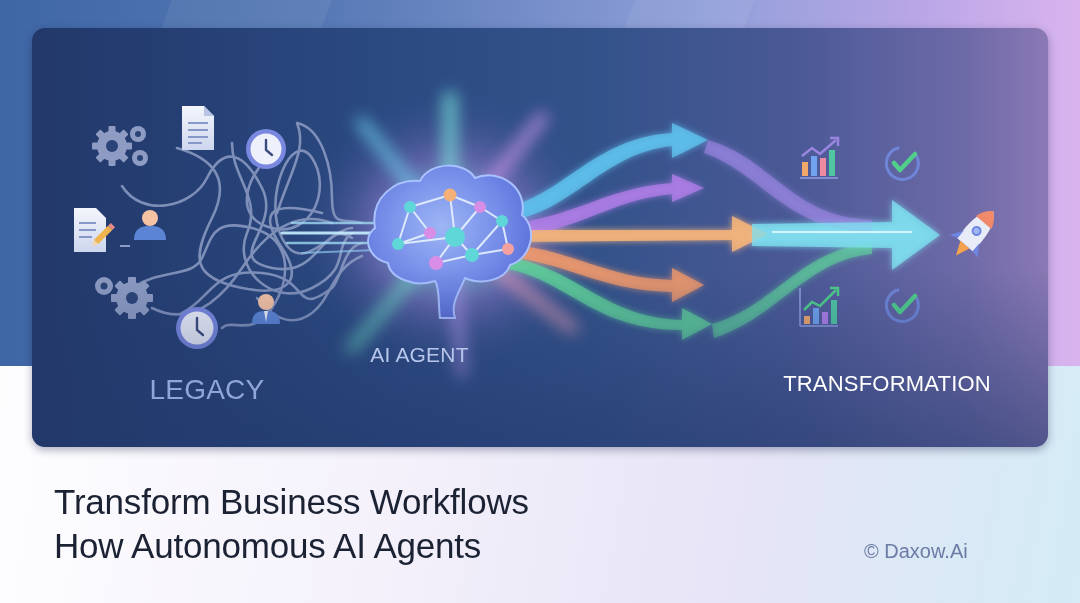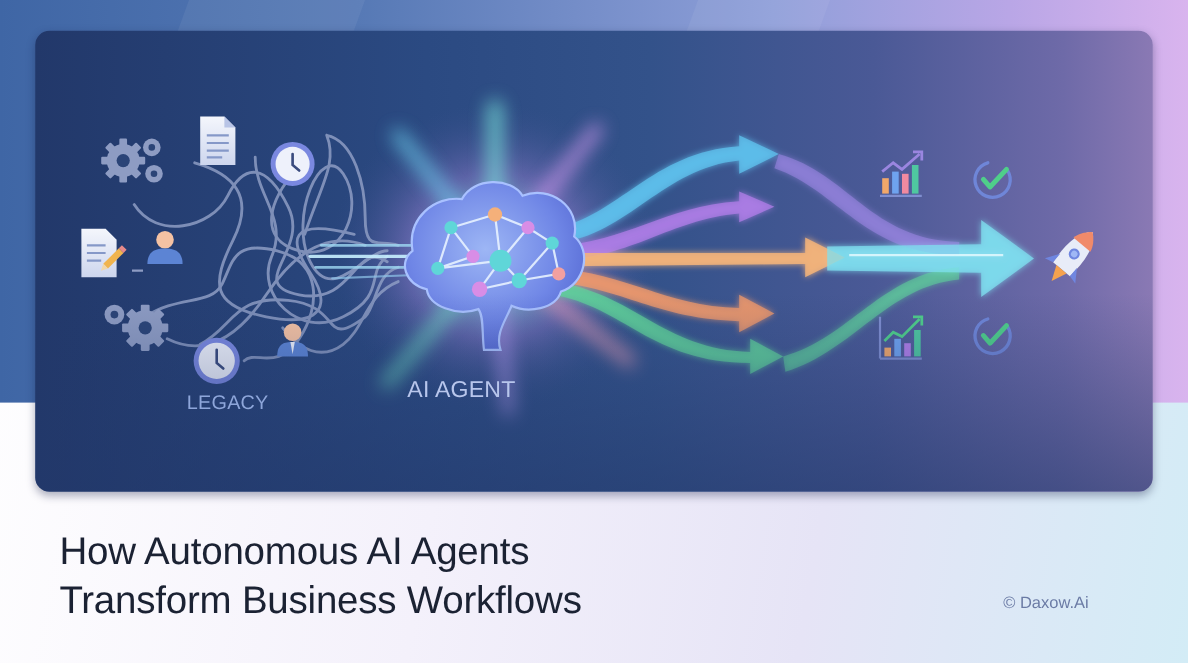--- a/index.html
+++ b/index.html
@@ -26,31 +26,31 @@
   }
   .card .fade-bottom {
     position: absolute; left: 0; bottom: 0; width: 100%; height: 180px;
     background: linear-gradient(180deg, rgba(34,56,106,0) 0%, rgba(34,56,106,0.55) 100%);
   }
   .card svg.art { position: absolute; left: 0; top: 0; }
   .label {
     position: absolute; font-family: "Liberation Sans", sans-serif; font-weight: 400;
     text-align: center; line-height: 1.2; letter-spacing: 0.2px;
   }
-  .label.legacy { left: 70px; top: 328px; width: 210px; font-size: 18px; color: #8ea6da; }
+  .label.legacy { left: 70px; top: 345px; width: 210px; font-size: 28px; color: #8ea6da; }
   .label.agent { left: 300px; top: 314px; width: 175px; font-size: 21px; color: #b8c6ec; }
   .label.powered { left: 720px; top: 343px; width: 270px; font-size: 22px; color: #ffffff; }
   .headline {
     position: absolute; left: 54px; top: 480px;
     font-family: "Liberation Sans", sans-serif; font-weight: 400;
     font-size: 35px; line-height: 44px; color: #1b2233; letter-spacing: -0.2px;
   }
   .copyright {
-    position: absolute; left: 912px; top: 540px;
-    font-family: "Liberation Sans", sans-serif; font-size: 15px; color: #6b7ba5;
+    position: absolute; left: 864px; top: 540px;
+    font-family: "Liberation Sans", sans-serif; font-size: 20px; color: #6b7ba5;
   }
 </style>
 </head>
 <body>
 
 <div class="top-bg">
   <div class="facet" style="left:150px;top:-40px;width:160px;height:200px;"></div>
   <div class="facet" style="left:620px;top:-30px;width:120px;height:140px;"></div>
 </div>
 
@@ -292,21 +292,22 @@
     </g>
   </svg>
 
   <div class="fade-bottom"></div>
 
   <div class="label legacy">
     <div>LEGACY</div>
   </div>
   <div class="label agent">AI AGENT</div>
   <div class="label powered">
+    <div>TRANSFORMATION</div>
   </div>
 </div>
 
 <h1 class="headline">
+  <div>Transform Business Workflows</div>
   <div>How Autonomous AI Agents</div>
-  <div>Transform Business Workflows</div>
 </h1>
 
 <div class="copyright">© Daxow.Ai</div>
 
 </body></html>

